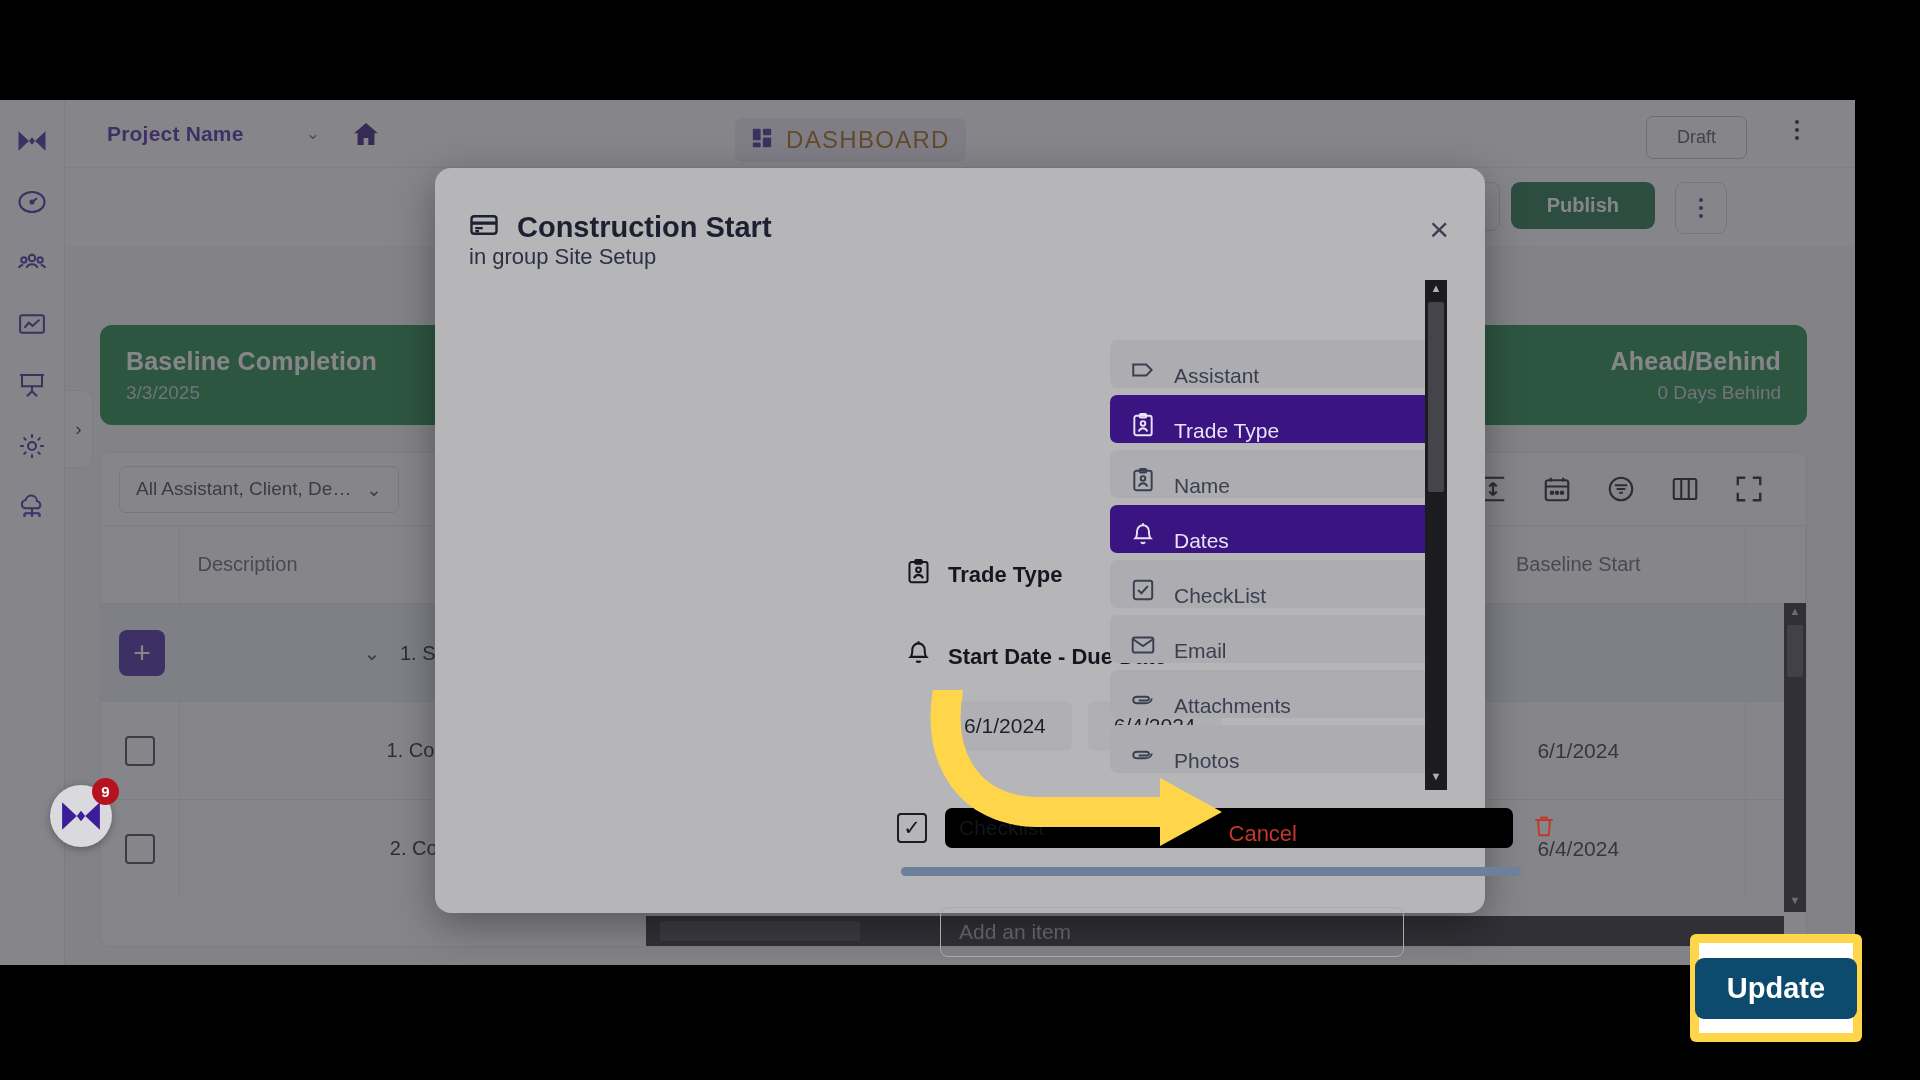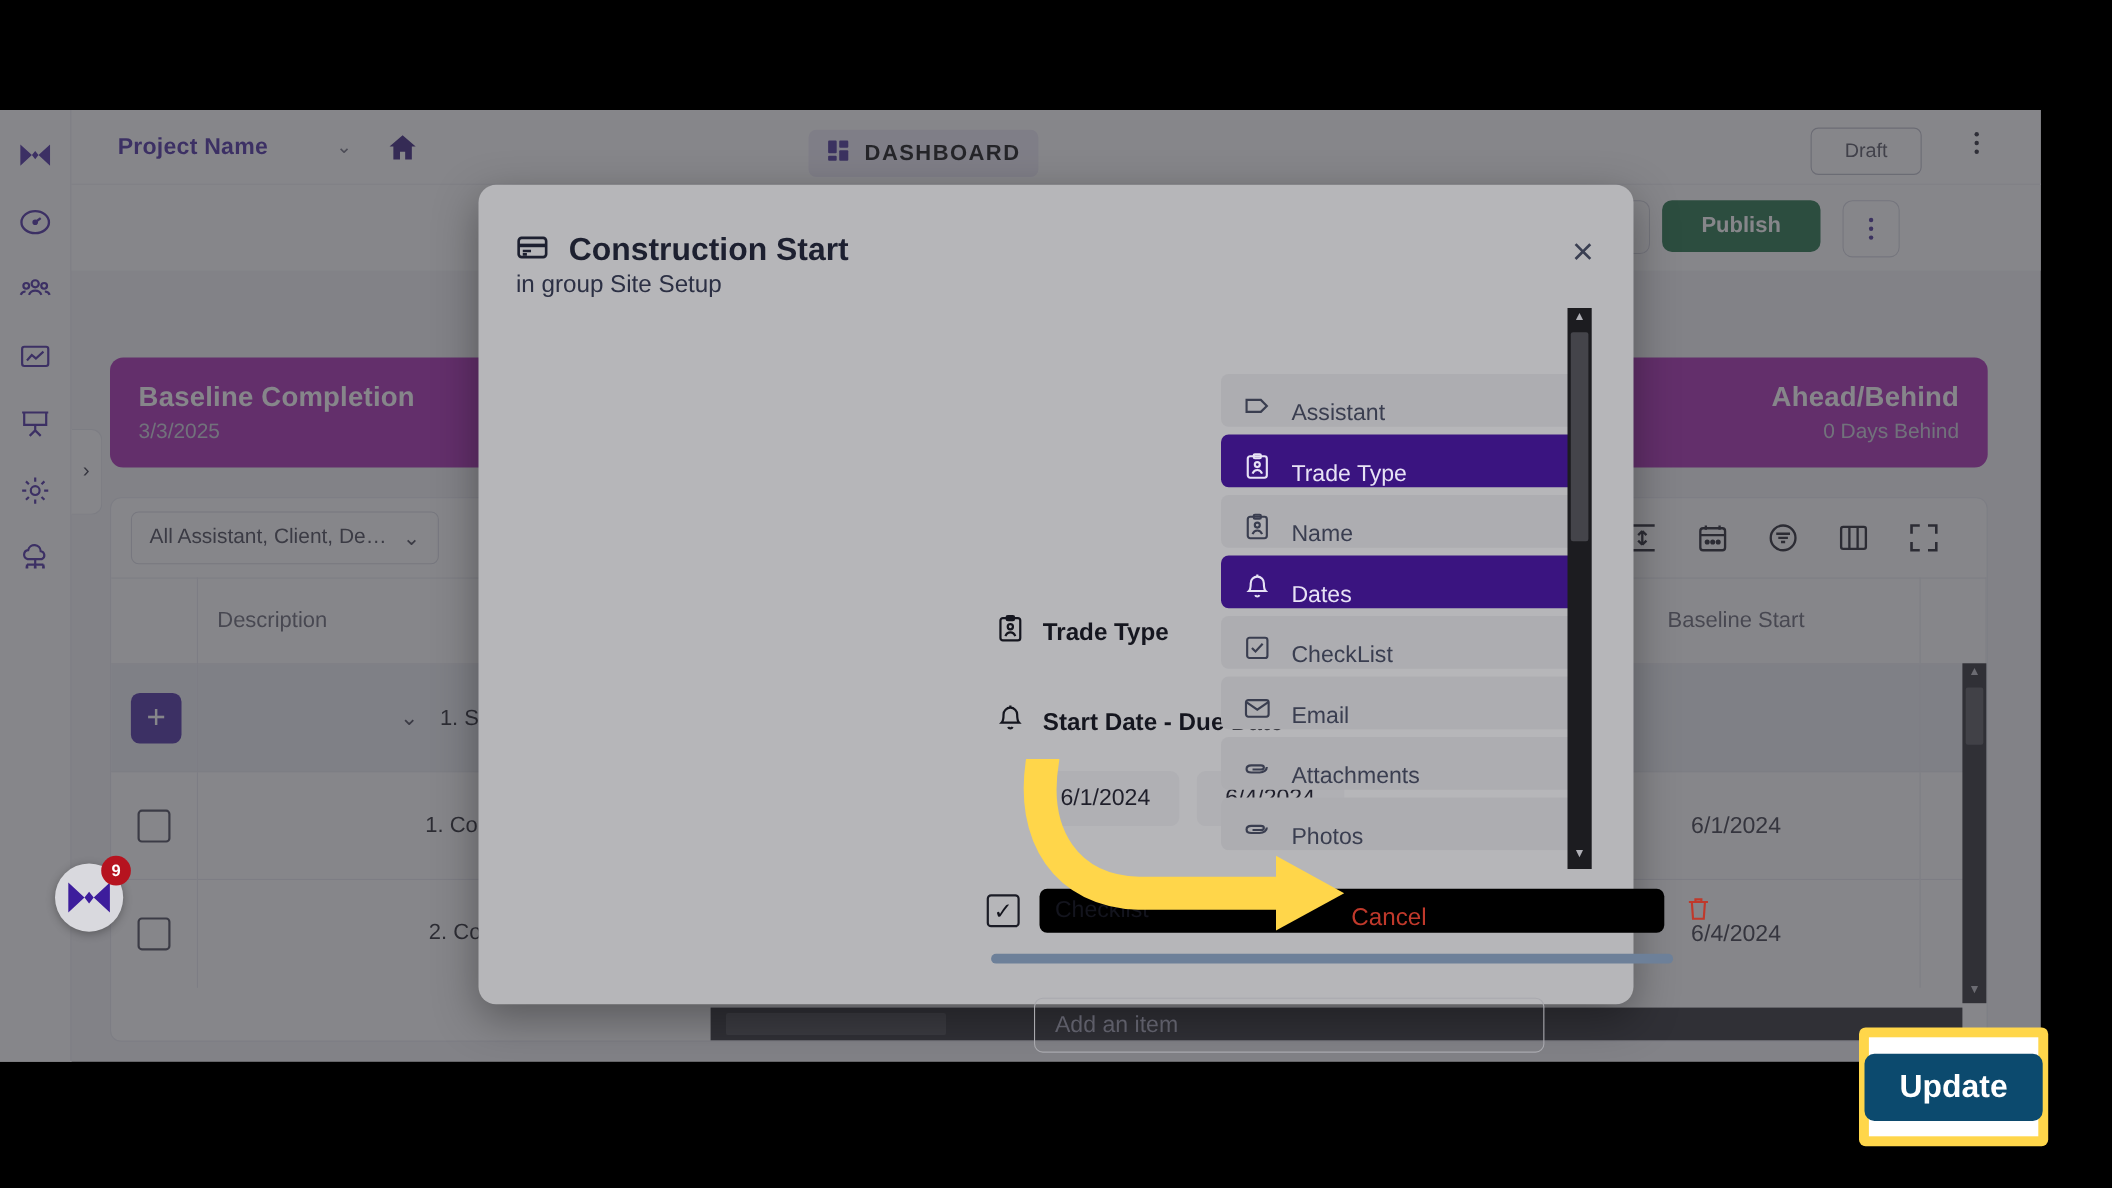--- a/index.html
+++ b/index.html
@@ -44,21 +44,21 @@
     display:flex; align-items:center; border-bottom:1px solid #ececf1;
   }
   .proj-name { margin-left:42px; color:#3d1d9c; font-size:21px; font-weight:600; letter-spacing:.2px; }
   .proj-caret { margin-left:62px; color:#6b6b7b; font-size:17px; }
   .home-ic { margin-left:32px; color:#2b1175; }
   .home-ic svg { width:28px; height:28px; display:block; }
   .dash-tab {
     position:absolute; left:670px; top:18px; display:flex; align-items:center; gap:13px;
     padding:8px 16px; border-radius:7px; background:#edeaf7;
   }
-  .dash-tab .lbl { color:#000000; font-size:20px; font-weight:700; letter-spacing:1.3px; }
+  .dash-tab .lbl { color:#a16207; font-size:24px; font-weight:400; letter-spacing:1.3px; }
   .draft-btn {
     position:absolute; right:108px; top:16px; padding:10px 30px;
     border:1px solid #b9bac6; border-radius:7px; color:#4a4a58; font-size:18px; background:#fff;
   }
   .kebab-top { position:absolute; right:56px; top:20px; }
 
   
   #actionrow { position:absolute; left:65px; top:68px; right:0; height:78px; background:#ffffff; }
   .resched-btn {
     position:absolute; right:355px; top:14px; padding:12px 30px; border:1px solid #d3d4de;
@@ -72,21 +72,21 @@
     position:absolute; right:128px; top:14px; width:52px; height:52px; border:1px solid #d3d4de;
     border-radius:9px; display:flex; align-items:center; justify-content:center;
   }
   .dots { display:flex; flex-direction:column; gap:4px; align-items:center; }
   .dots i { width:4px; height:4px; border-radius:50%; background:#3b2391; display:block; }
   .dots.dark i { background:#1c1c28; }
 
   
   #stats { position:absolute; left:100px; top:225px; right:48px; height:100px; display:flex; gap:14px; }
   .card {
-    flex:1; background:#a21caf; border-radius:12px; padding:18px 26px; color:#fff;
+    flex:1; background:#15803d; border-radius:12px; padding:18px 26px; color:#fff;
     display:flex; flex-direction:column; justify-content:center;
   }
   .card .t { font-size:25px; font-weight:600; letter-spacing:.2px; }
   .card .v { font-size:19px; margin-top:6px; color:#c9cbd8; }
   .card.r { align-items:flex-end; text-align:right; }
 
   
   #panel {
     position:absolute; left:100px; top:352px; right:48px; bottom:18px;
     background:#fff; border:1px solid #e7e8ee; border-radius:10px; overflow:hidden;

